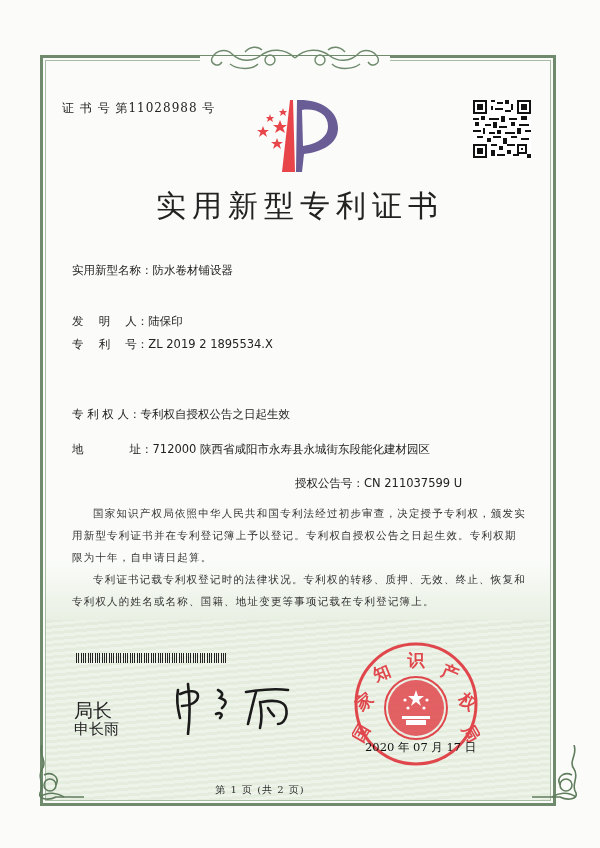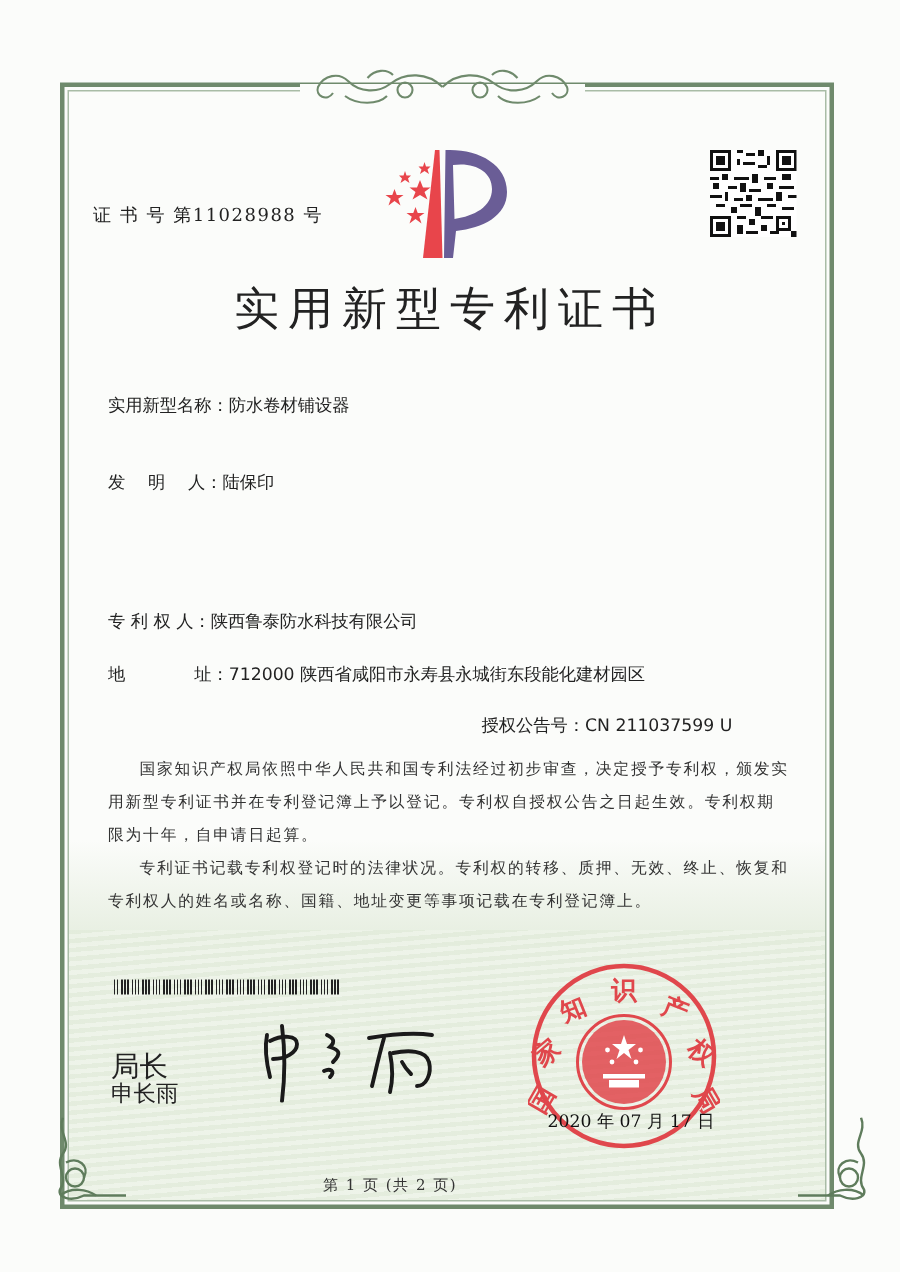--- a/index.html
+++ b/index.html
@@ -19,21 +19,21 @@
   .green-fade { position: absolute; left: 46px; top: 560px; width: 504px; height: 70px;
     background: linear-gradient(to bottom, rgba(251,252,250,1), rgba(227,236,220,0.9)); }
 
   
   .ornament-top { position: absolute; left: 200px; top: 44px; width: 190px; height: 28px; }
   .corner-ornament { position: absolute; width: 50px; height: 60px; }
   .corner-bl { left: 34px; top: 745px; }
   .corner-br { left: 532px; top: 745px; transform: scaleX(-1); }
 
   
-  .cert-no { position: absolute; left: 62px; top: 100px; font-size: 12px; letter-spacing: 1px; color: #222; margin-top: 35px; }
+  .cert-no { position: absolute; left: 62px; top: 100px; font-size: 12px; letter-spacing: 1px; color: #222; }
   .logo { position: absolute; left: 250px; top: 92px; width: 100px; height: 80px; }
   .qr { position: absolute; left: 473px; top: 100px; width: 58px; height: 58px; }
 
   .title { position: absolute; left: 0; width: 600px; top: 186px; text-align: center;
     font-family: "DejaVu Sans", "Liberation Sans", sans-serif; font-size: 30px;
     letter-spacing: 6px; color: #222; }
 
   .field { position: absolute; left: 72px; font-size: 11.5px; color: #222; white-space: nowrap;
     font-family: "DejaVu Sans", "Liberation Sans", sans-serif; }
   .field .label { display: inline-block; }
@@ -175,27 +175,30 @@
   </svg>
 
   <div class="title">实用新型专利证书</div>
 
   <div class="field" style="top:263px;">
     <span class="label">实用新型名称：</span><span class="value">防水卷材铺设器</span>
   </div>
   <div class="field" style="top:302px;margin-top:12px;">
     <span class="label">发　 明　 人：</span><span class="value">陆保印</span>
   </div>
+  <div class="field" style="top:337px;">
+    <span class="label">专　 利　 号：</span><span class="value">ZL 2019 2 1895534.X</span>
+  </div>
   <div class="field" style="top:407px;">
-    <span class="label">专 利 权 人：</span><span class="value">陕西鲁泰防水科技有限公司</span>
+    <span class="label">专 利 权 人：</span><span class="value">专利权自授权公告之日起生效</span>
   </div>
   <div class="field" style="top:442px;">
     <span class="label">地　　　　址：</span><span class="value">712000 陕西省咸阳市永寿县永城街东段能化建材园区</span>
   </div>
-  <div class="field" style="top:476px; left:295px;margin-left:26px;">
+  <div class="field" style="top:476px; left:295px;">
     <span class="label">授权公告号：</span><span class="value">CN 211037599 U</span>
   </div>
 
   <div class="para" style="top:502px;">国家知识产权局依照中华人民共和国专利法经过初步审查，决定授予专利权，颁发实用新型专利证书并在专利登记簿上予以登记。专利权自授权公告之日起生效。专利权期限为十年，自申请日起算。</div>
   <div class="para" style="top:568px;">专利证书记载专利权登记时的法律状况。专利权的转移、质押、无效、终止、恢复和专利权人的姓名或名称、国籍、地址变更等事项记载在专利登记簿上。</div>
 
   <div class="barcode"></div>
 
   <div class="sig-title">局长</div>
   <div class="sig-name">申长雨</div>

